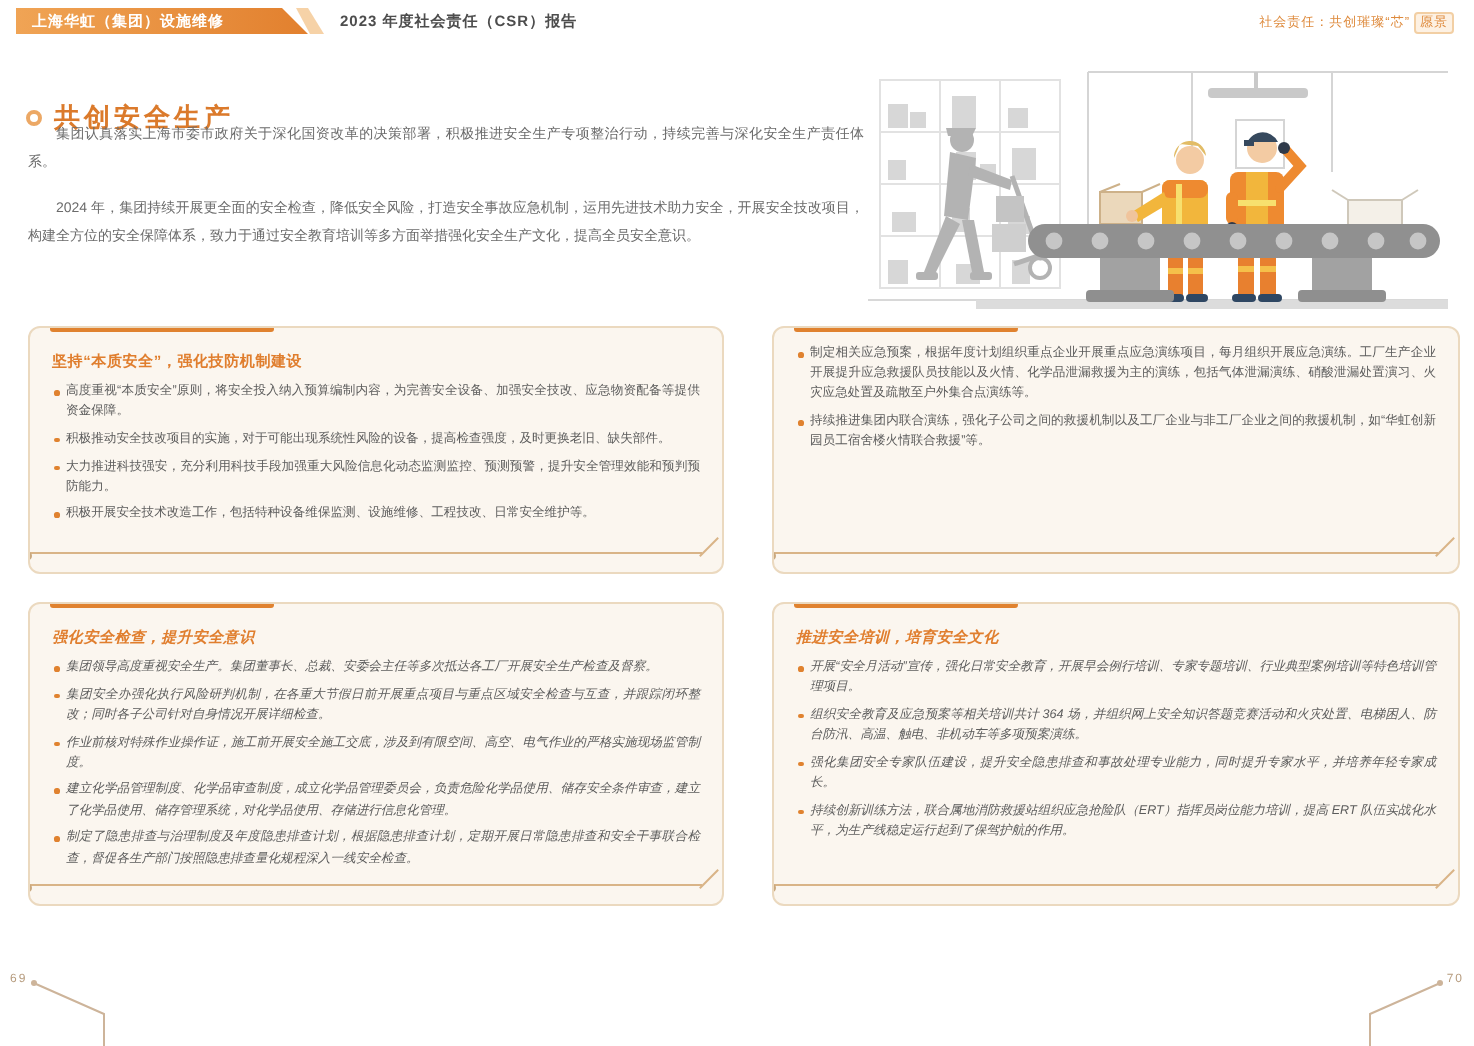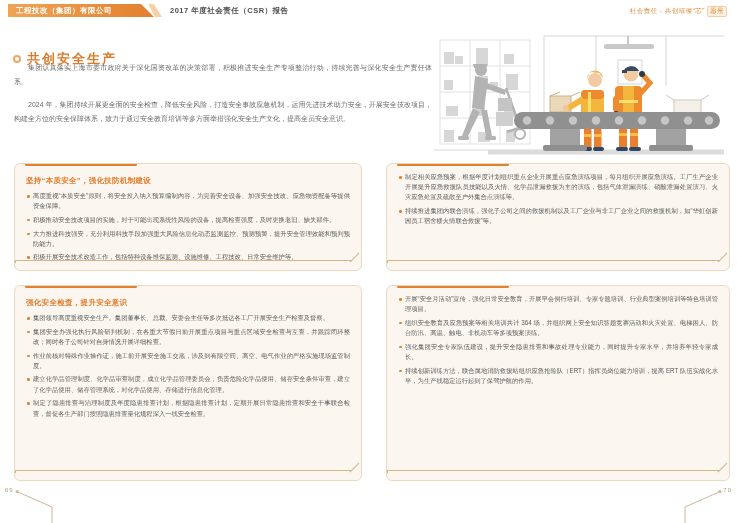--- a/index.html
+++ b/index.html
@@ -35,21 +35,21 @@
 
   
   .illus { position:absolute; left:428px; top:26px; width:302px; height:132px; }
 
   
   .cards { position:absolute; left:14px; top:163px; display:flex; gap:24px; }
   .col { display:flex; flex-direction:column; gap:14px; }
   .col-l { width:348px; } .col-r { width:344px; }
   .card { position:relative; background:#FBF6EF; border:1px solid #EBD9BF;
     border-radius:6px; padding:8px 11px 22px 11px; overflow:hidden; }
-  .card.h-sm { height:108px; } .card.h-lg { height:196px; }
+  .card.h-sm { height:124px; } .card.h-lg { height:152px;font-style:italic; }
   .card-accent { position:absolute; top:-1px; left:10px; width:112px; height:3px;
     background:#E0822F; border-radius:2px; }
   .card-title { font-size:7.5px; font-weight:bold; color:#E07E2E; margin:4px 0 5px 0;
     letter-spacing:0.3px; }
   .card ul { list-style:none; }
   .card li { position:relative; padding-left:7px; margin-bottom:3.5px;
     font-size:6.3px; color:#5c5c5c; line-height:1.62; text-align:justify; }
   .card li::before { content:""; position:absolute; left:1px; top:4px;
     width:2.6px; height:2.6px; background:#E0822F; border-radius:50%; }
   .deco-line { position:absolute; left:0; right:10px; bottom:9px; height:0;
@@ -62,23 +62,23 @@
   
   .foot-num { position:absolute; font-size:6px; color:#B59A7C; letter-spacing:1px; }
   .foot-num.l { left:5px; top:487px; } .foot-num.r { right:5px; top:487px; }
   .foot-svg { position:absolute; left:0; top:0; pointer-events:none; }
 </style>
 </head>
 <body>
 
 <div id="page">
 
-  <div class="hdr-badge">工程技改（集团）有限公司</div>
+  <div class="hdr-badge">上海华虹（集团）设施维修</div>
   <div class="hdr-badge-tail"></div>
-  <div class="hdr-title">2017 年度社会责任（CSR）报告</div>
+  <div class="hdr-title">2023 年度社会责任（CSR）报告</div>
   <div class="hdr-chapter">
     <span>社会责任：共创璀璨“芯”</span><span class="tag">愿景</span>
   </div>
 
   <div class="sec-title">
     <span class="sec-ring"></span>
     <span class="sec-text">共创安全生产</span>
   </div>
 
   <div class="intro">
@@ -242,20 +242,21 @@
         <ul>
           <li>制定相关应急预案，根据年度计划组织重点企业开展重点应急演练项目，每月组织开展应急演练。工厂生产企业开展提升应急救援队员技能以及火情、化学品泄漏救援为主的演练，包括气体泄漏演练、硝酸泄漏处置演习、火灾应急处置及疏散至户外集合点演练等。</li>
           <li>持续推进集团内联合演练，强化子公司之间的救援机制以及工厂企业与非工厂企业之间的救援机制，如“华虹创新园员工宿舍楼火情联合救援”等。</li>
         </ul>
         <span class="deco-line"></span>
         <span class="deco-cut"></span>
         <span class="deco-ring"></span>
       </div>
       <div class="card h-lg">
         <span class="card-accent"></span>
+        <div class="card-title">推进安全培训，培育安全文化</div>
         <ul>
           <li>开展“安全月活动”宣传，强化日常安全教育，开展早会例行培训、专家专题培训、行业典型案例培训等特色培训管理项目。</li>
           <li>组织安全教育及应急预案等相关培训共计 364 场，并组织网上安全知识答题竞赛活动和火灾处置、电梯困人、防台防汛、高温、触电、非机动车等多项预案演练。</li>
           <li>强化集团安全专家队伍建设，提升安全隐患排查和事故处理专业能力，同时提升专家水平，并培养年轻专家成长。</li>
           <li>持续创新训练方法，联合属地消防救援站组织应急抢险队（ERT）指挥员岗位能力培训，提高 ERT 队伍实战化水平，为生产线稳定运行起到了保驾护航的作用。</li>
         </ul>
         <span class="deco-line"></span>
         <span class="deco-cut"></span>
         <span class="deco-ring"></span>
       </div>

